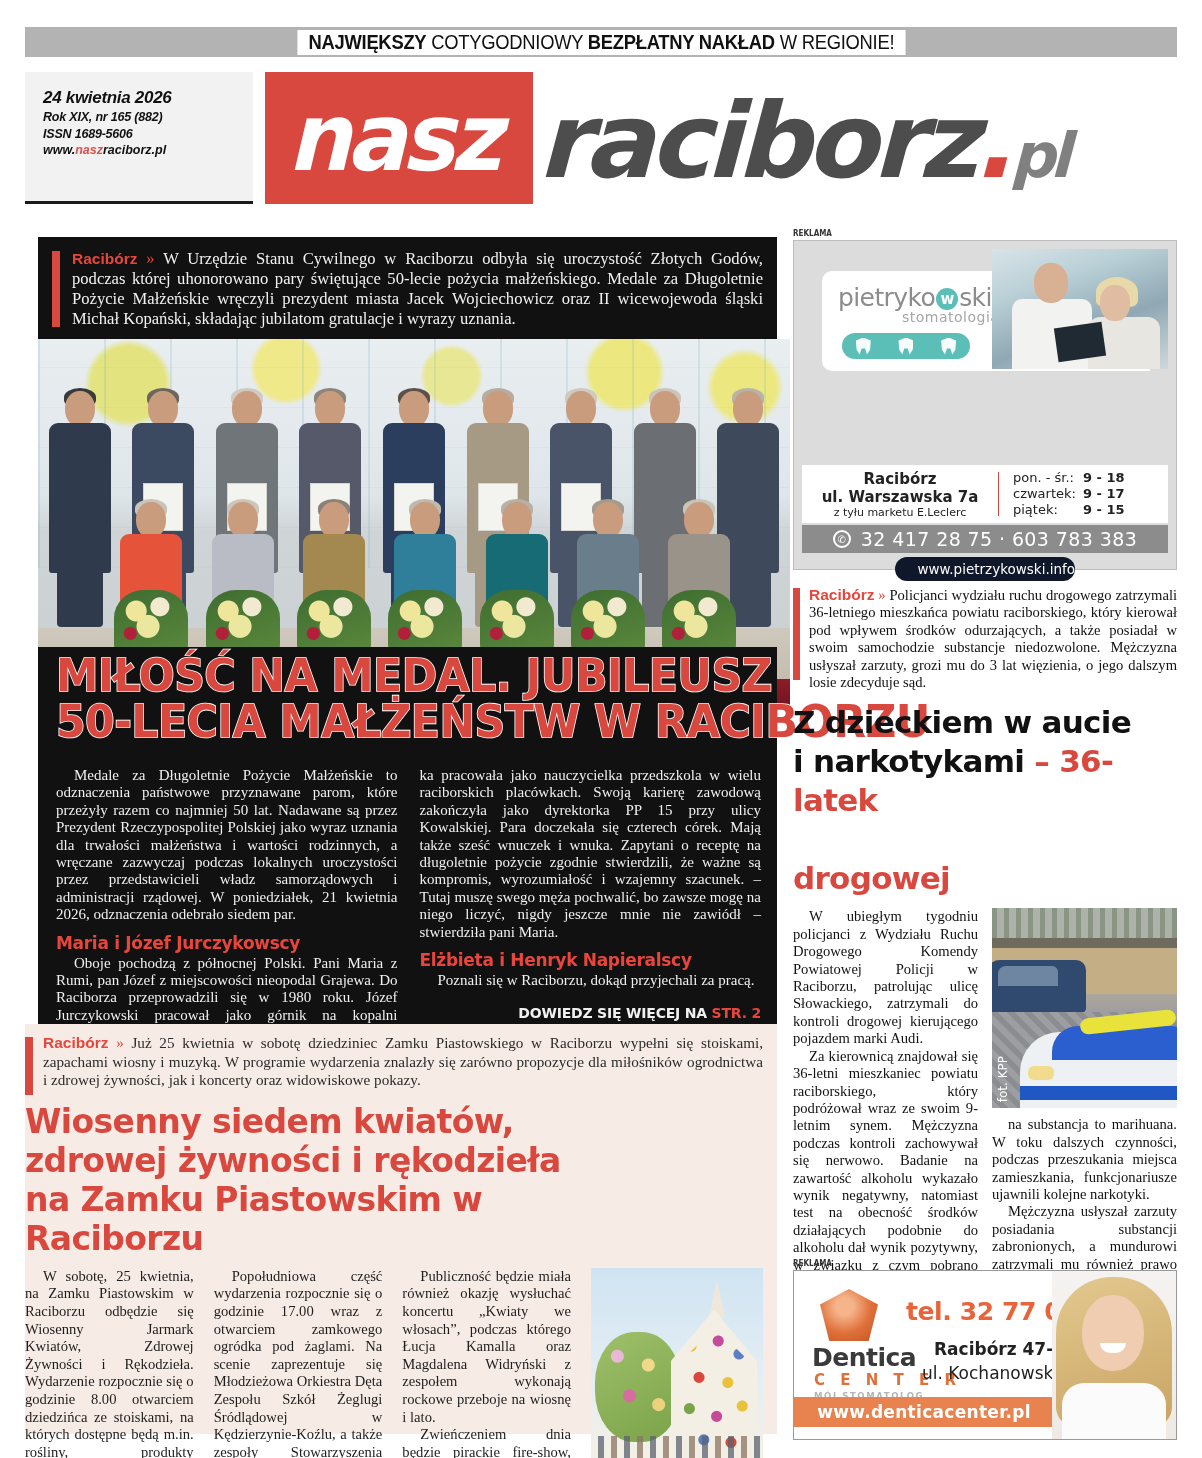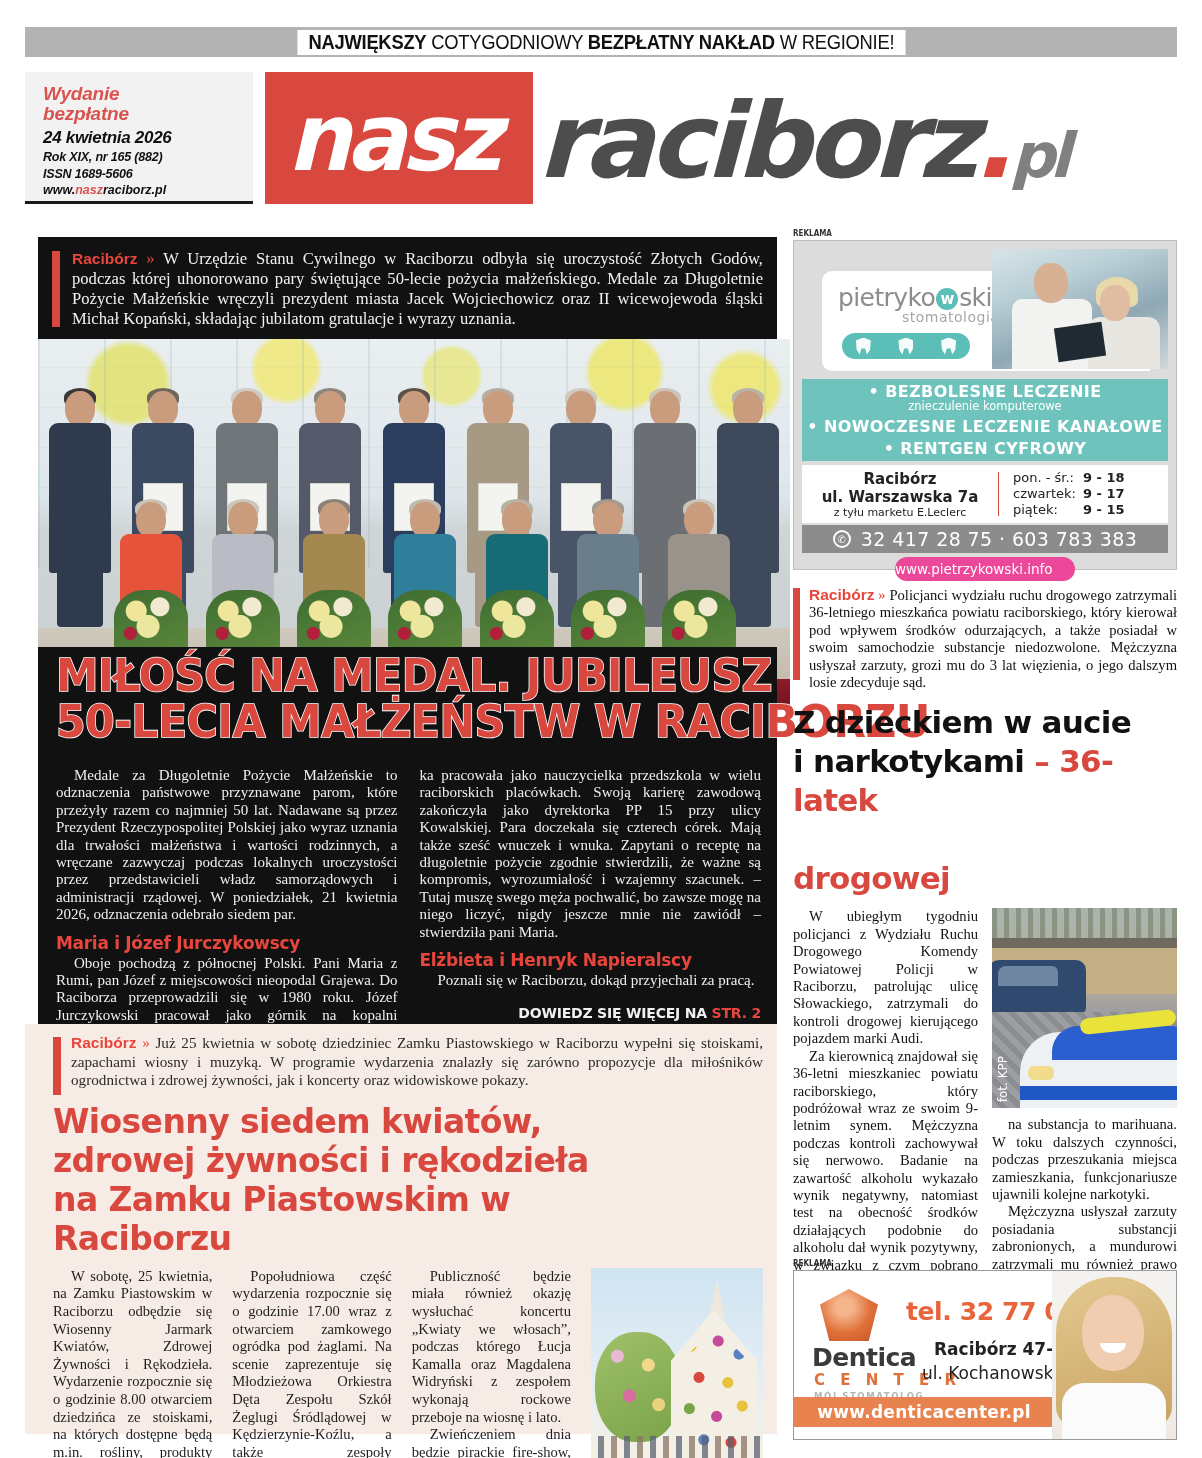--- a/index.html
+++ b/index.html
@@ -210,21 +210,21 @@
     font-family:"DejaVu Sans", sans-serif;
     font-weight:bold; font-size:14px; color:#f0f0f0;
     letter-spacing:-0.2px;
   }
   .more-line .str{ color:#e8463c; }
 
   
   .article2{
     position:absolute; left:25px; top:1024px; width:752px; height:410px;
     background:#f7ece5;
-    padding:10px 14px 10px 28px;
+    padding:10px 14px 10px 0;
   }
   .a2-lead{ position:relative; padding-left:18px; }
   .a2-lead .redbar2{ position:absolute; left:0; top:3px; width:8px; height:58px; background:#d9483f;}
   .a2-lead p{
     margin:0; font-size:15.2px; line-height:18.6px; text-align:justify; color:#2a2a2a;
   }
   .a2-head{
     font-family:"DejaVu Sans", sans-serif;
     font-weight:bold;
     color:#d9483f;
@@ -407,22 +407,22 @@
     background:#8c8c8c; color:#fff;
     display:flex; align-items:center; justify-content:center; gap:10px;
     font-family:"DejaVu Sans", sans-serif; font-size:19px; letter-spacing:0.4px;
   }
   .ad1 .phone .circ{
     width:18px; height:18px; border-radius:50%; border:2px solid #fff;
     font-size:10px; line-height:15px; text-align:center;
   }
   .ad1 .www{
     position:absolute; left:50%; transform:translateX(-50%); top:316px;
-    width:180px; height:24px; background:#ec4899; color:#fff; border-radius:12px;
-    display:flex; align-items:center; justify-content:flex-start;
+    width:180px; height:24px; background:#0f172a; color:#fff; border-radius:12px;
+    display:flex; align-items:center; justify-content:flex-end;
     font-family:"DejaVu Sans", sans-serif; font-size:13.5px;
   }
 
   
   .r-lead{ position:relative; padding-left:16px; margin-top:16px; }
   .r-lead .bar{ position:absolute; left:0; top:2px; width:7px; height:92px; background:#d9483f; }
   .r-lead p{ margin:0; font-size:14.6px; line-height:17.4px; text-align:justify; }
   .r-head{
     font-family:"DejaVu Sans", sans-serif;
     font-weight:bold; font-size:31px; line-height:39px;
@@ -568,24 +568,20 @@
     <b>NAJWIĘKSZY</b>
     <span class="light">COTYGODNIOWY</span>
     <b>BEZPŁATNY NAKŁAD</b>
     <span class="light">W REGIONIE!</span>
   </div>
 </div>
 
 <div class="masthead">
 
   <div class="imprint">
-    <div class="free">
-      <div>Wydanie</div>
-      <div>bezpłatne</div>
-    </div>
     <div class="date">24 kwietnia 2026</div>
     <div class="meta">Rok XIX, nr 165 (882)</div>
     <div class="meta">ISSN 1689-5606</div>
     <div class="web"><span>www.</span><span class="red">nasz</span><span>raciborz.pl</span></div>
   </div>
 
   <div class="logo-red">
     <div class="word">nasz</div>
   </div>
 
@@ -805,26 +801,20 @@
 
     <div class="photo">
       <div class="doc-body"></div>
       <div class="doc-head"></div>
       <div class="pat-body"></div>
       <div class="pat-hair"></div>
       <div class="pat-head"></div>
       <div class="xray"></div>
     </div>
 
-    <div class="teal">
-      <div class="b1">• BEZBOLESNE LECZENIE</div>
-      <div class="b1s">znieczulenie komputerowe</div>
-      <div class="b2">• NOWOCZESNE LECZENIE KANAŁOWE</div>
-      <div class="b3">• RENTGEN CYFROWY</div>
-    </div>
 
     <div class="info">
       <div class="addr">
         <div class="l1">Racibórz</div>
         <div class="l2">ul. Warszawska 7a</div>
         <div class="l3">z tyłu marketu E.Leclerc</div>
       </div>
       <div class="sep"></div>
       <div class="hours">
         <div class="row">

